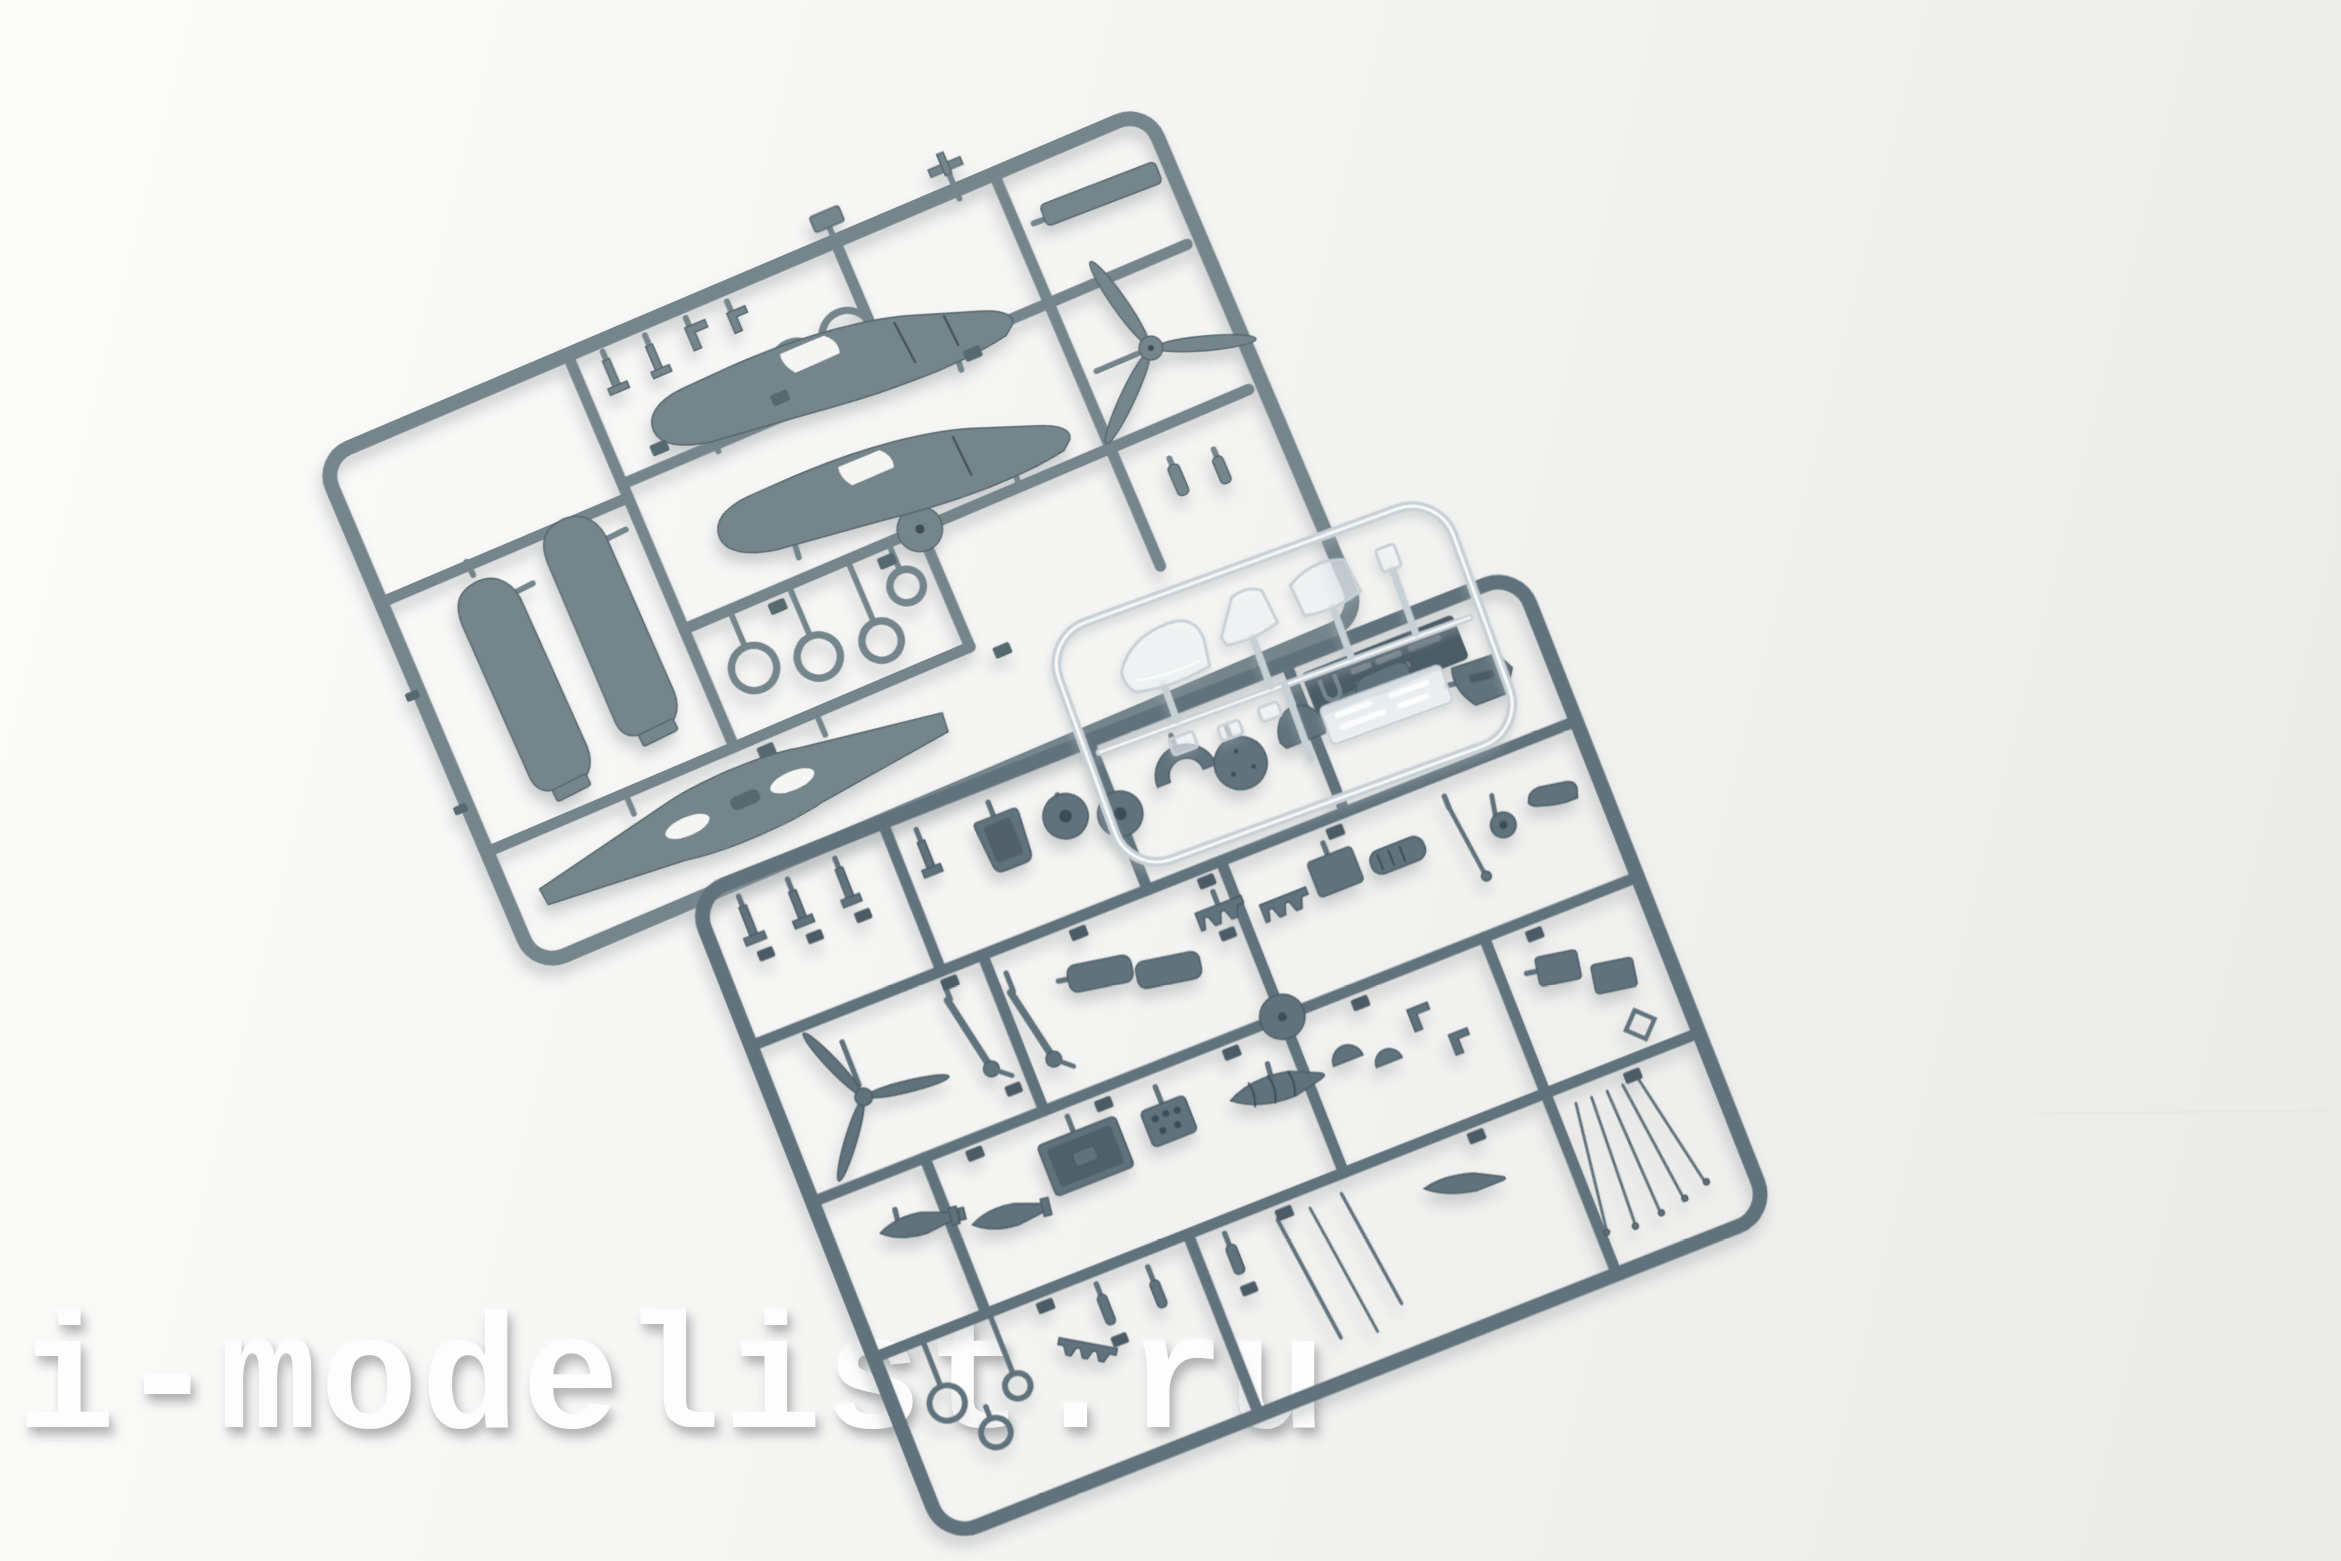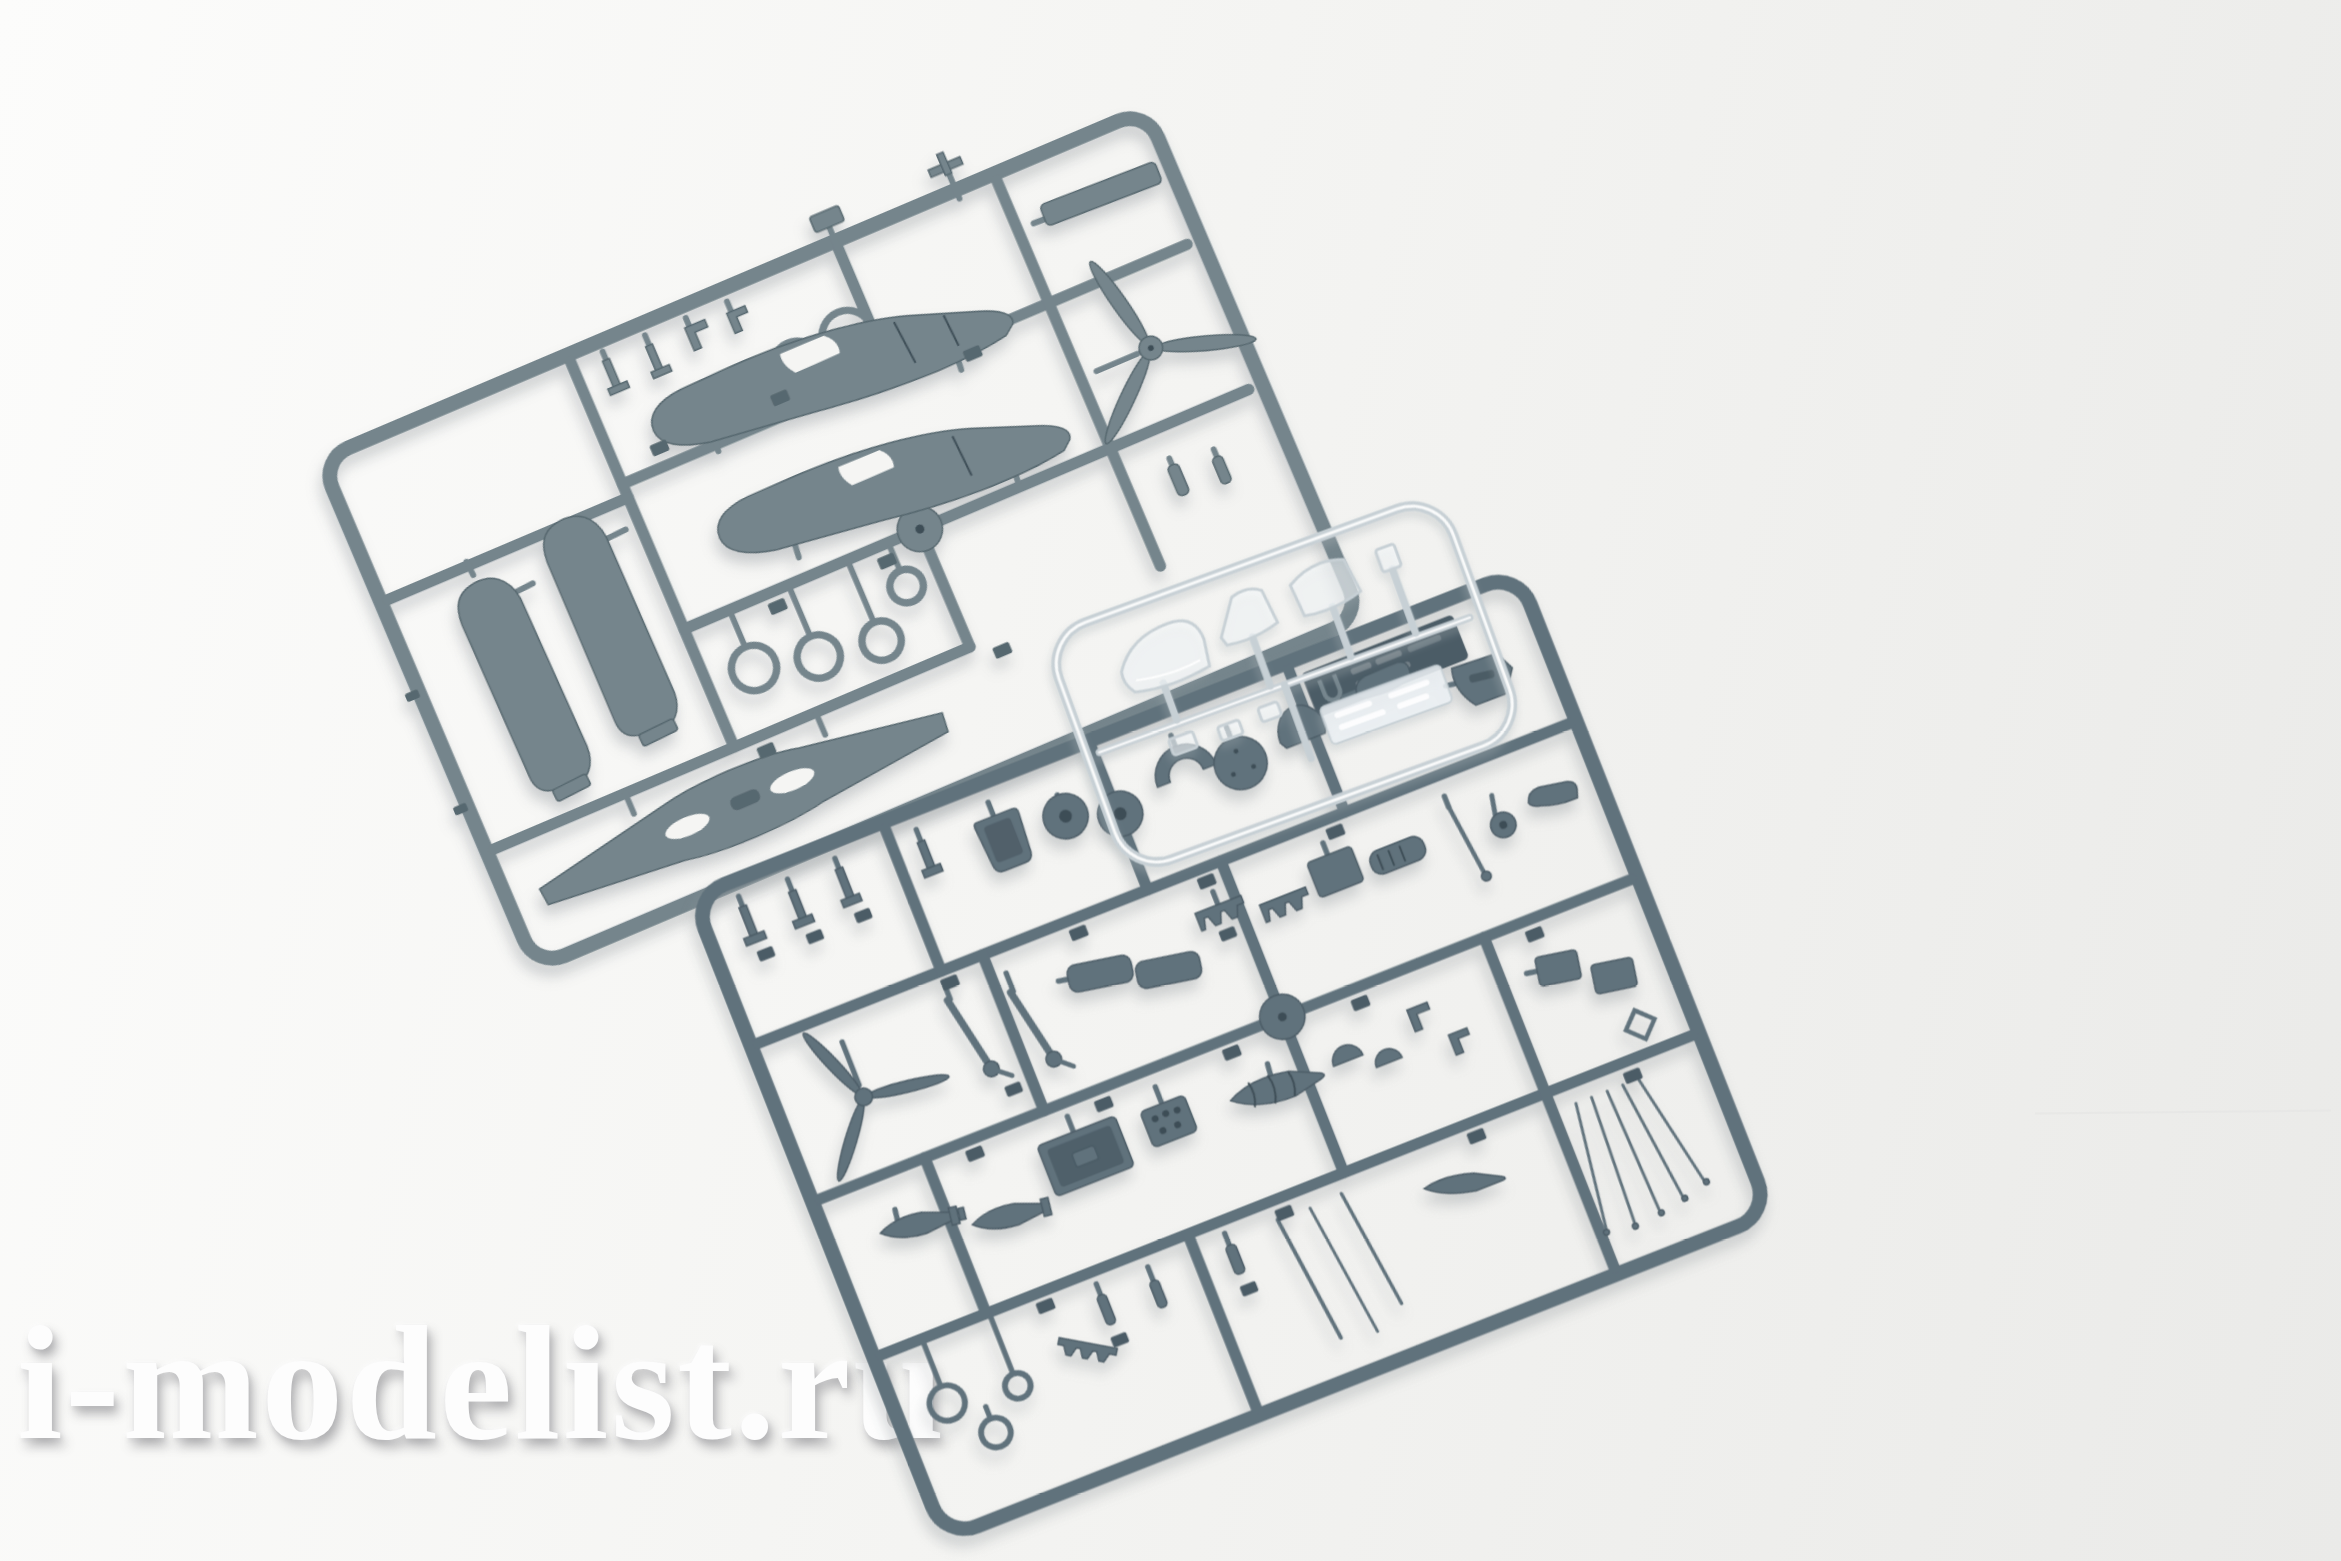--- a/index.html
+++ b/index.html
@@ -17,21 +17,21 @@
   }
   html,body{margin:0;padding:0;}
   body{
     width:2342px;height:1561px;overflow:hidden;
     font-family:"Liberation Sans",sans-serif;
     background:linear-gradient(104deg,var(--background-light) 0%,var(--background-mid) 42%,var(--background-dark) 100%);
   }
   .stage{position:relative;width:2342px;height:1561px;}
   .watermark{
     position:absolute;left:17px;top:1301px;z-index:1;
-    font-family:Liberation Serif, serif;font-weight:700;
+    font-family:Liberation Mono, monospace;font-weight:700;
     font-size:164px;letter-spacing:2.5px;line-height:1;
     color:var(--watermark-text);
     text-shadow:4.4px 8px 11px rgba(168,168,170,0.85),
                 1.5px 3px 4px rgba(196,196,198,0.45),
                 -1px -1.5px 4.4px rgba(255,255,255,0.95);
     user-select:none;white-space:nowrap;
   }
   .seam{position:absolute;left:2035px;top:1111px;width:296px;height:2px;
     background:#e6e6e4;opacity:.7;transform:rotate(-0.6deg);z-index:0;}
   svg.scene{position:absolute;left:0;top:0;z-index:2;}

